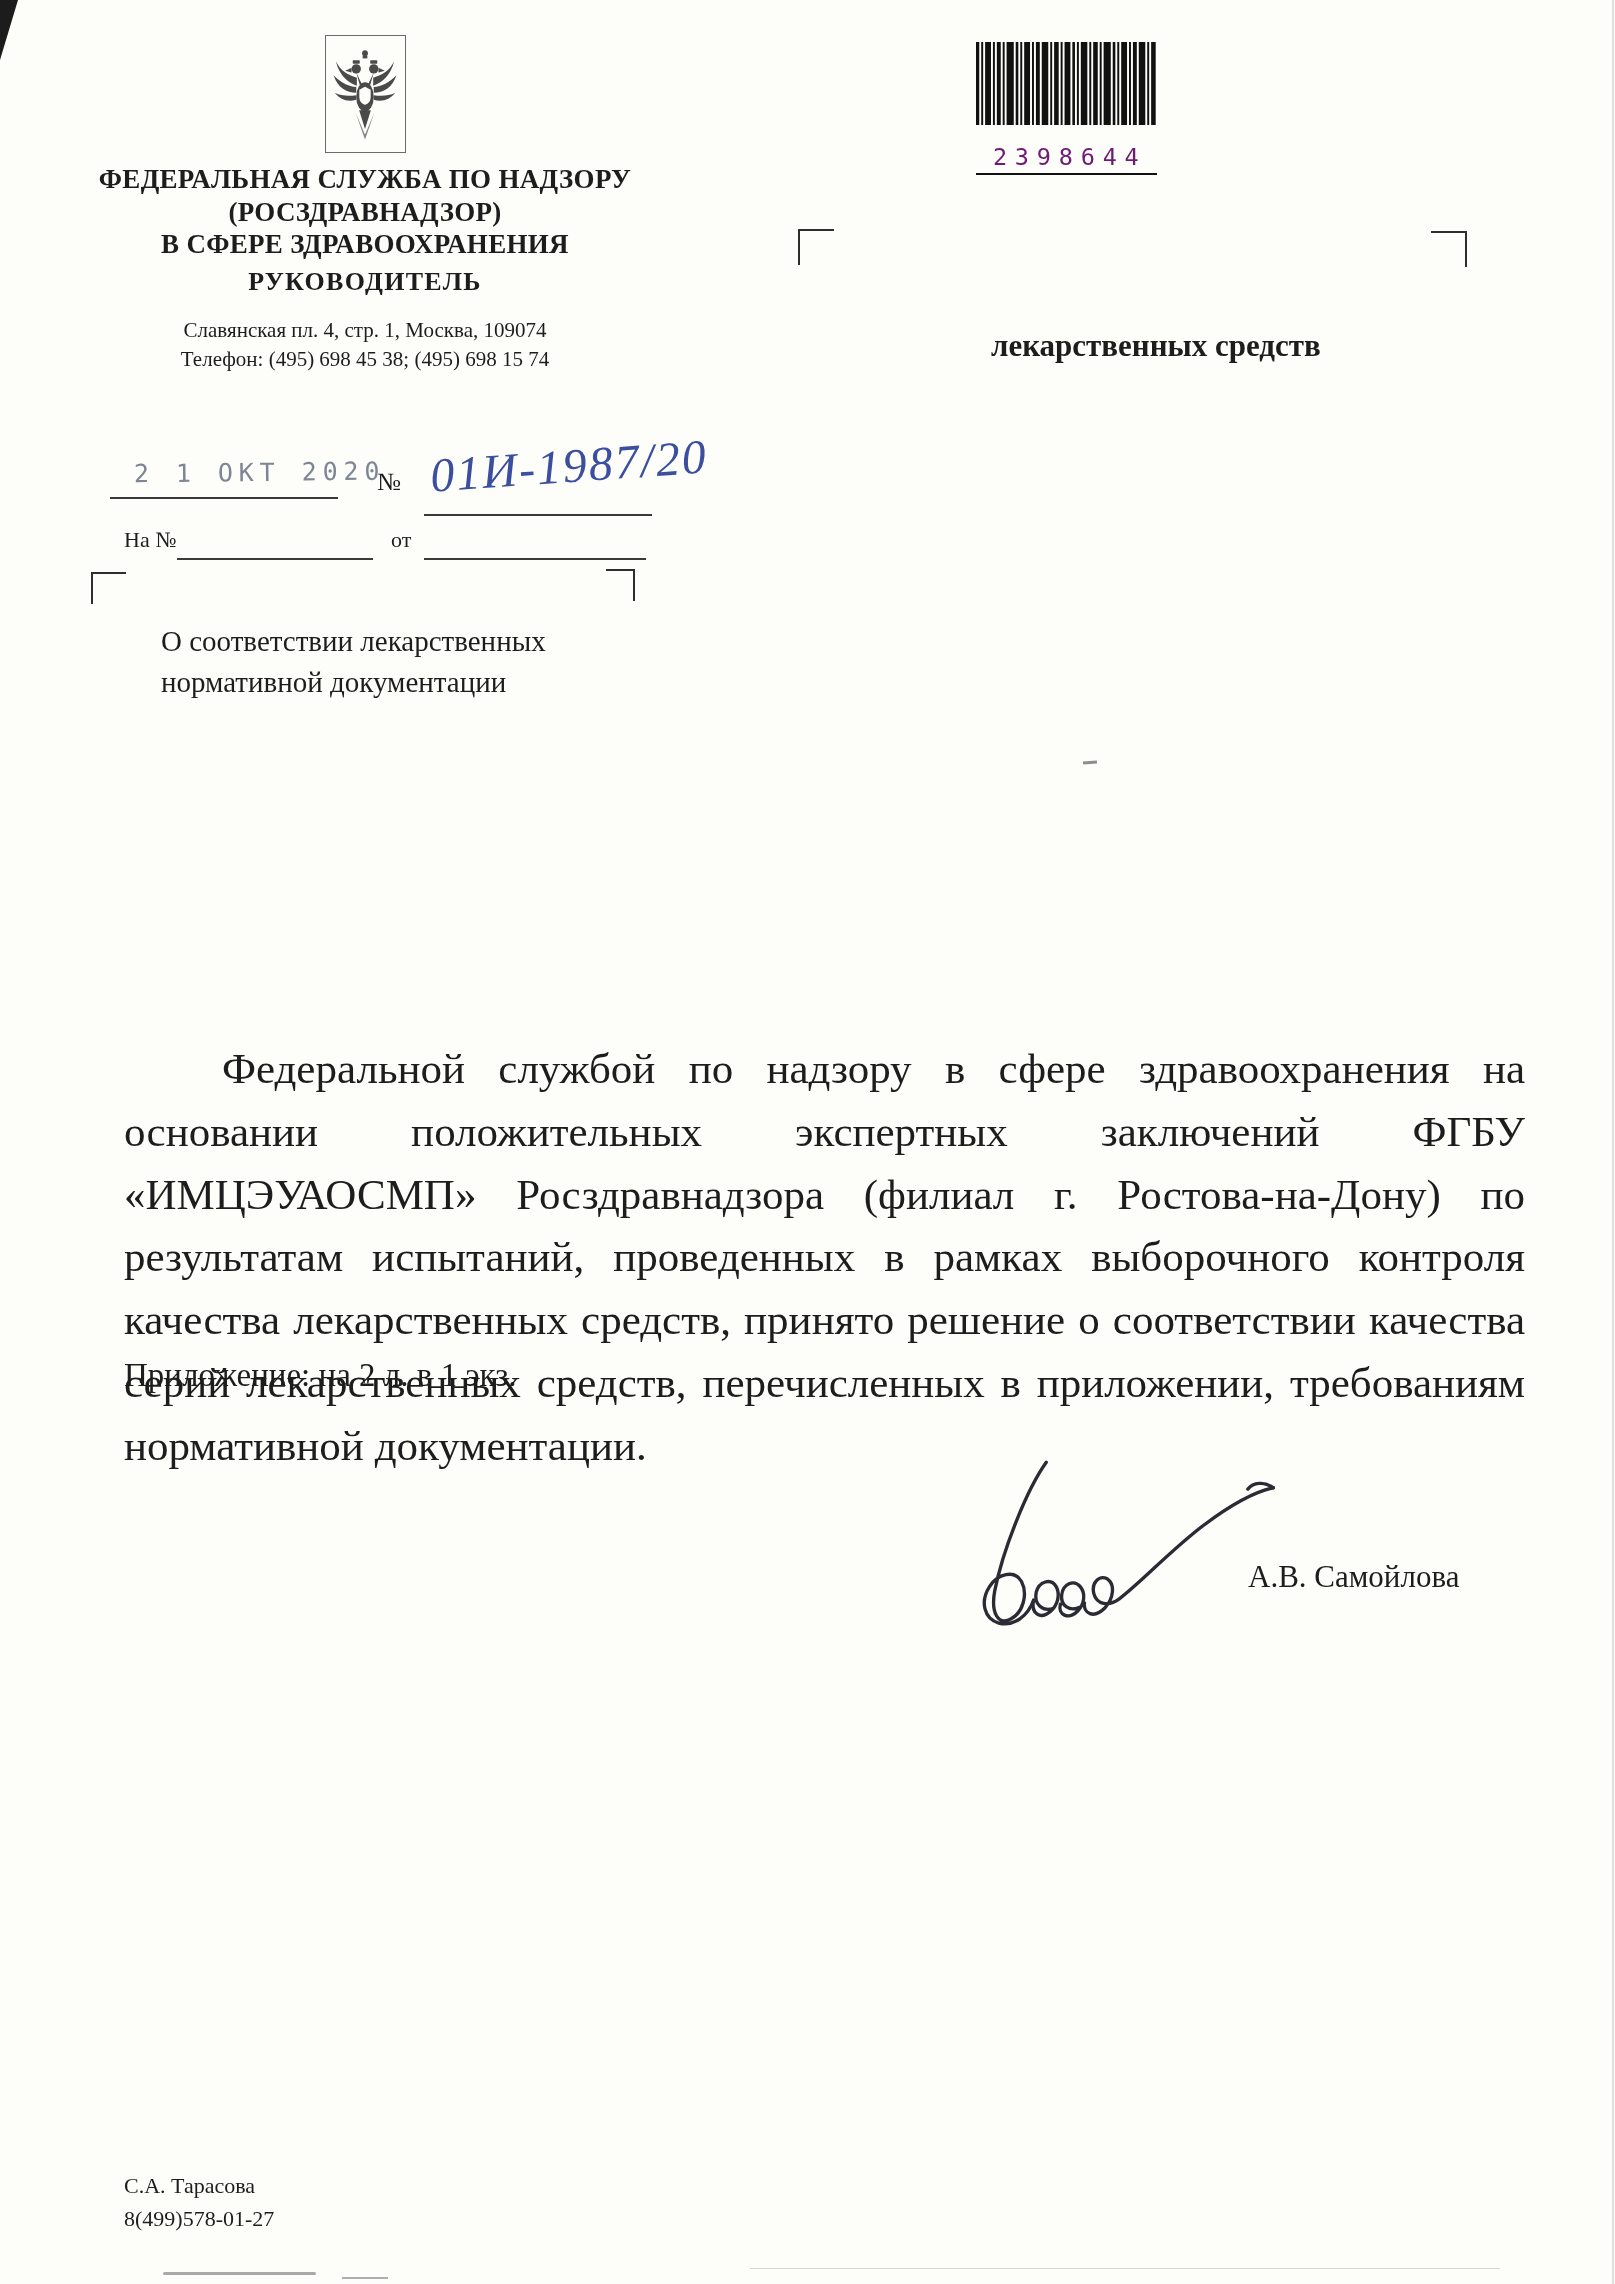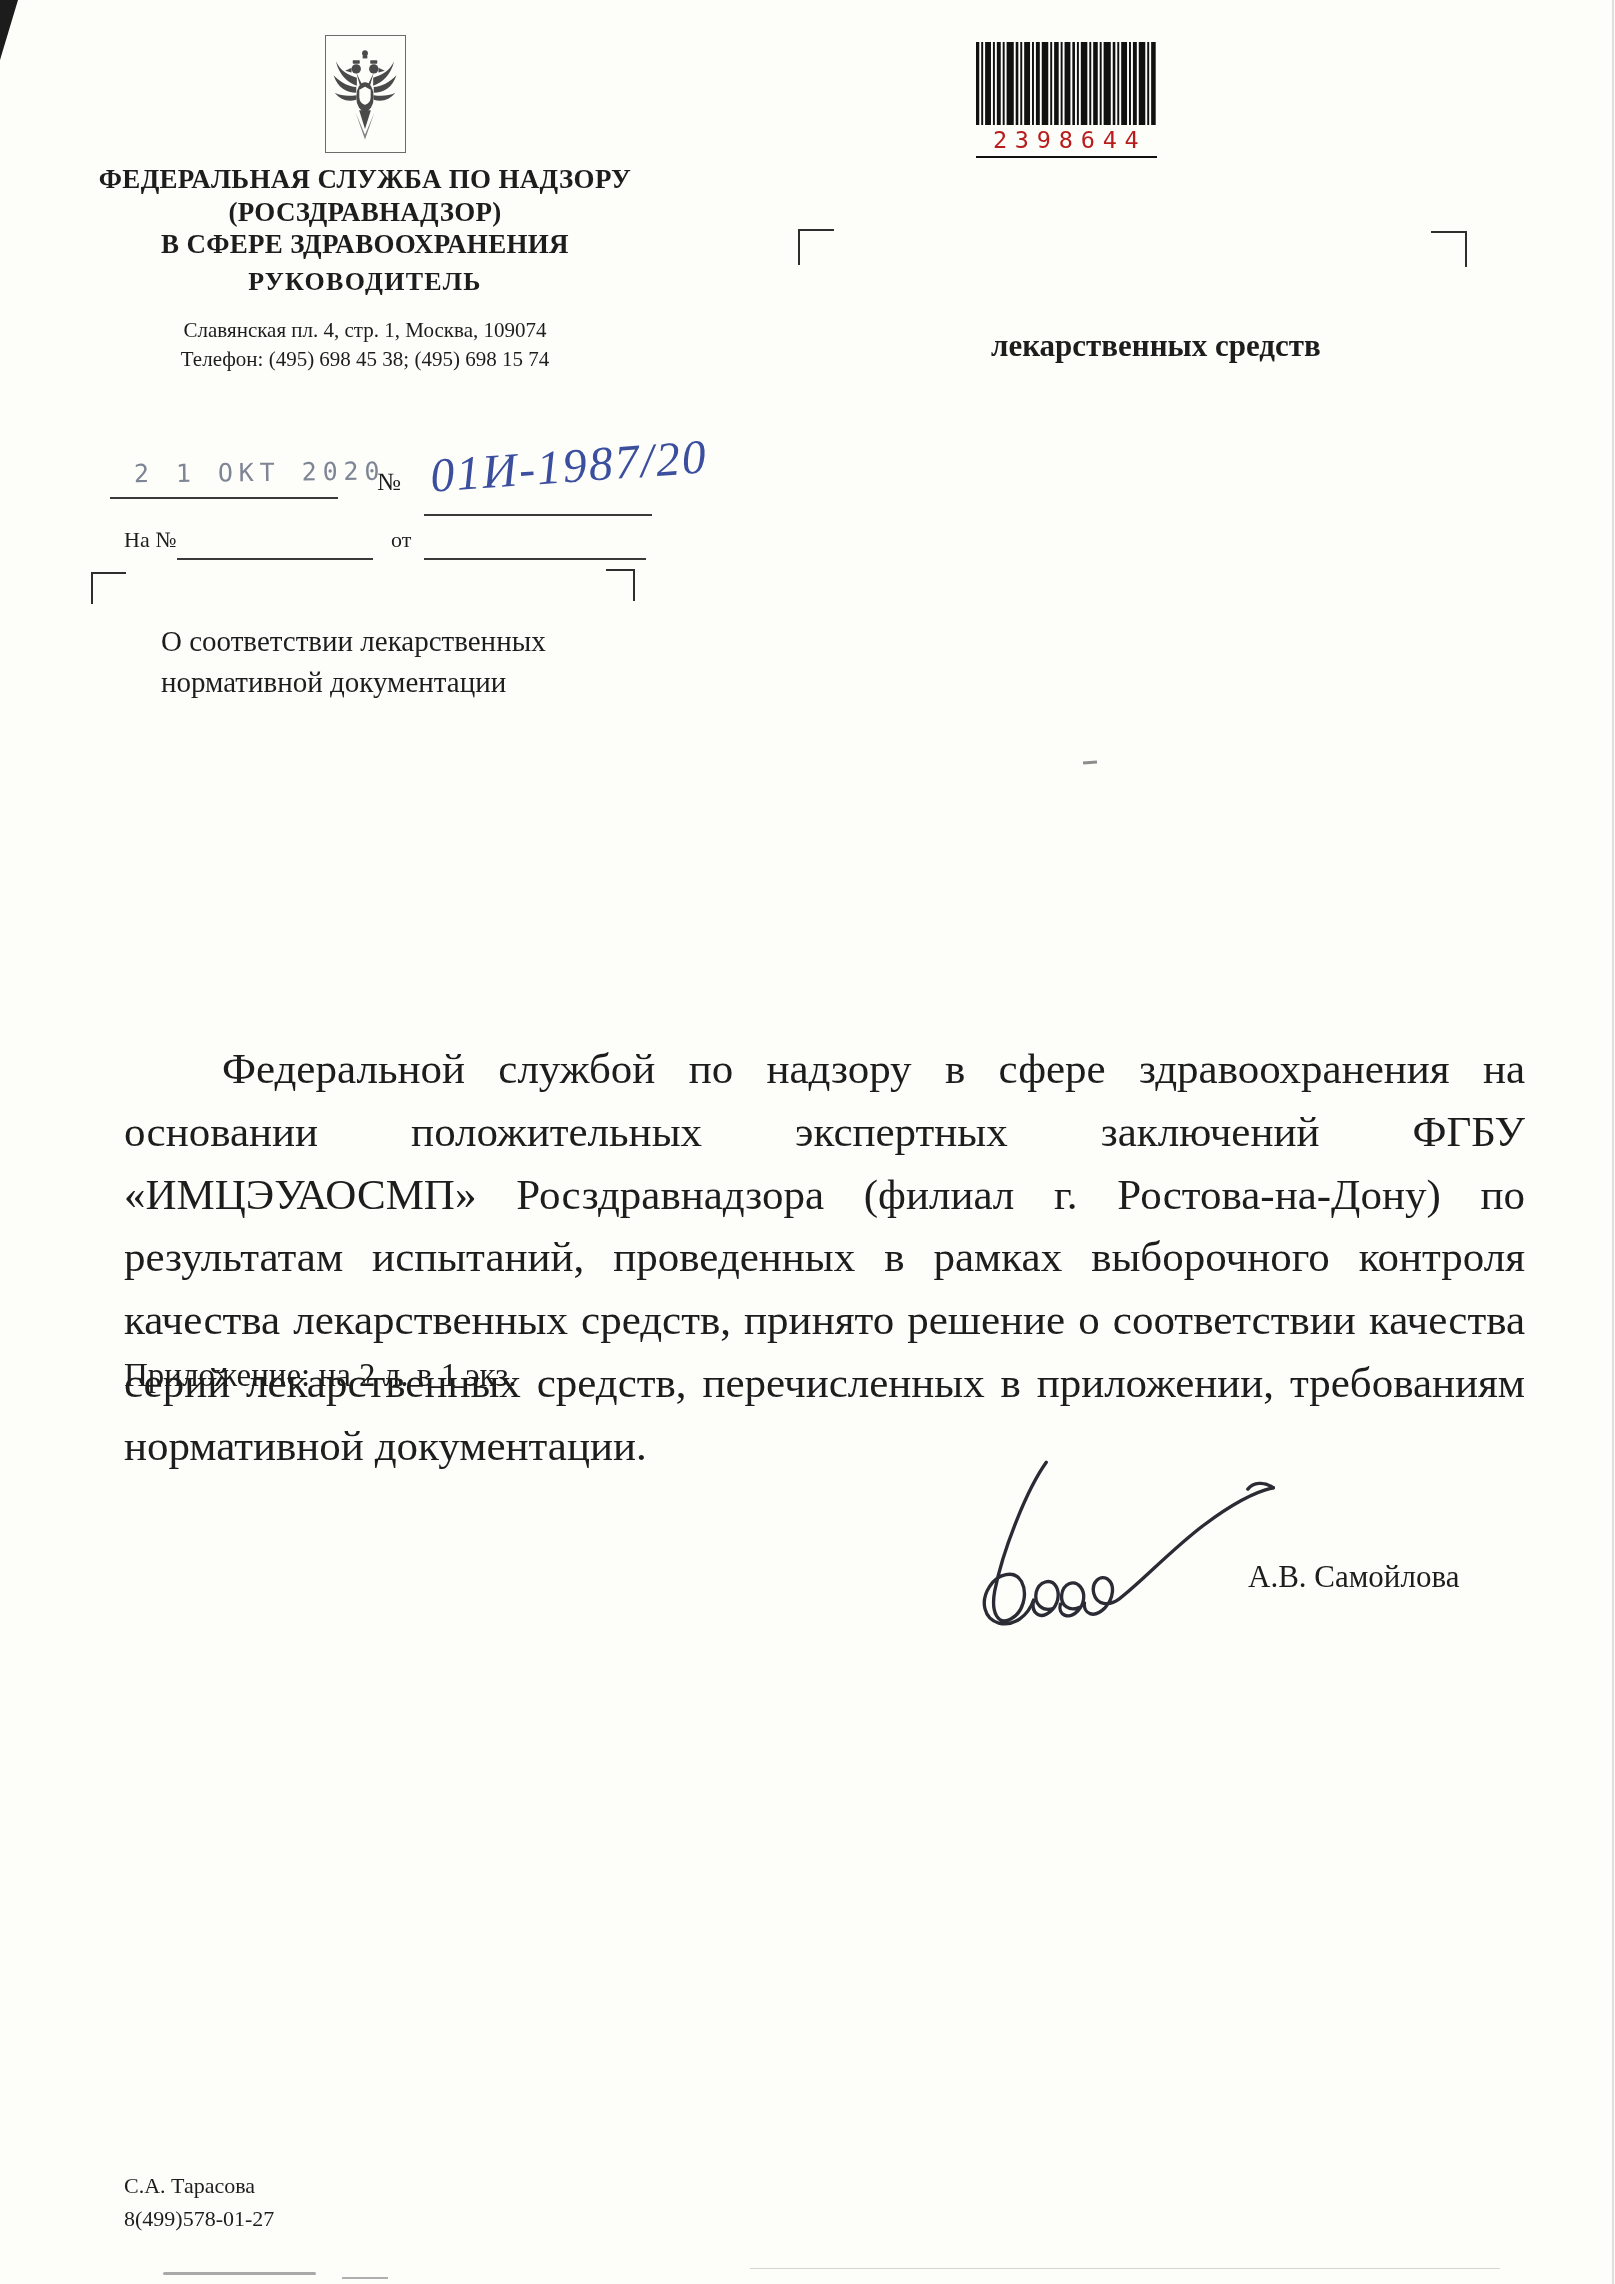--- a/index.html
+++ b/index.html
@@ -67,21 +67,21 @@
   .mark-addr-r{left:1431px;top:231px;width:34px;height:34px;}
   .mark-subj-l{left:91px;top:572px;width:33px;height:30px;}
   .mark-subj-r{left:606px;top:569px;width:27px;height:30px;}
 
   
   .barcode{position:absolute;left:976px;top:42px;width:181px;}
   .barcode svg{display:block;width:181px;height:83px;}
   .barcode-number{
     font-family:"DejaVu Sans Mono", monospace;
     font-size:23.5px;letter-spacing:7.8px;text-align:center;
-    color:#b91c1c;padding:1.3px 0 1.3px 6.5px;white-space:nowrap;
+    color:#701a75;padding:1.3px 0 1.3px 6.5px;white-space:nowrap;margin-top:17px;
   }
   .barcode-rule{height:2px;background:#111;}
 
   
   .addressee{
     position:absolute;left:991px;top:323px;
     font-size:31px;line-height:1.48;font-weight:bold;
   }
   .subject{
     position:absolute;left:161px;top:621px;

